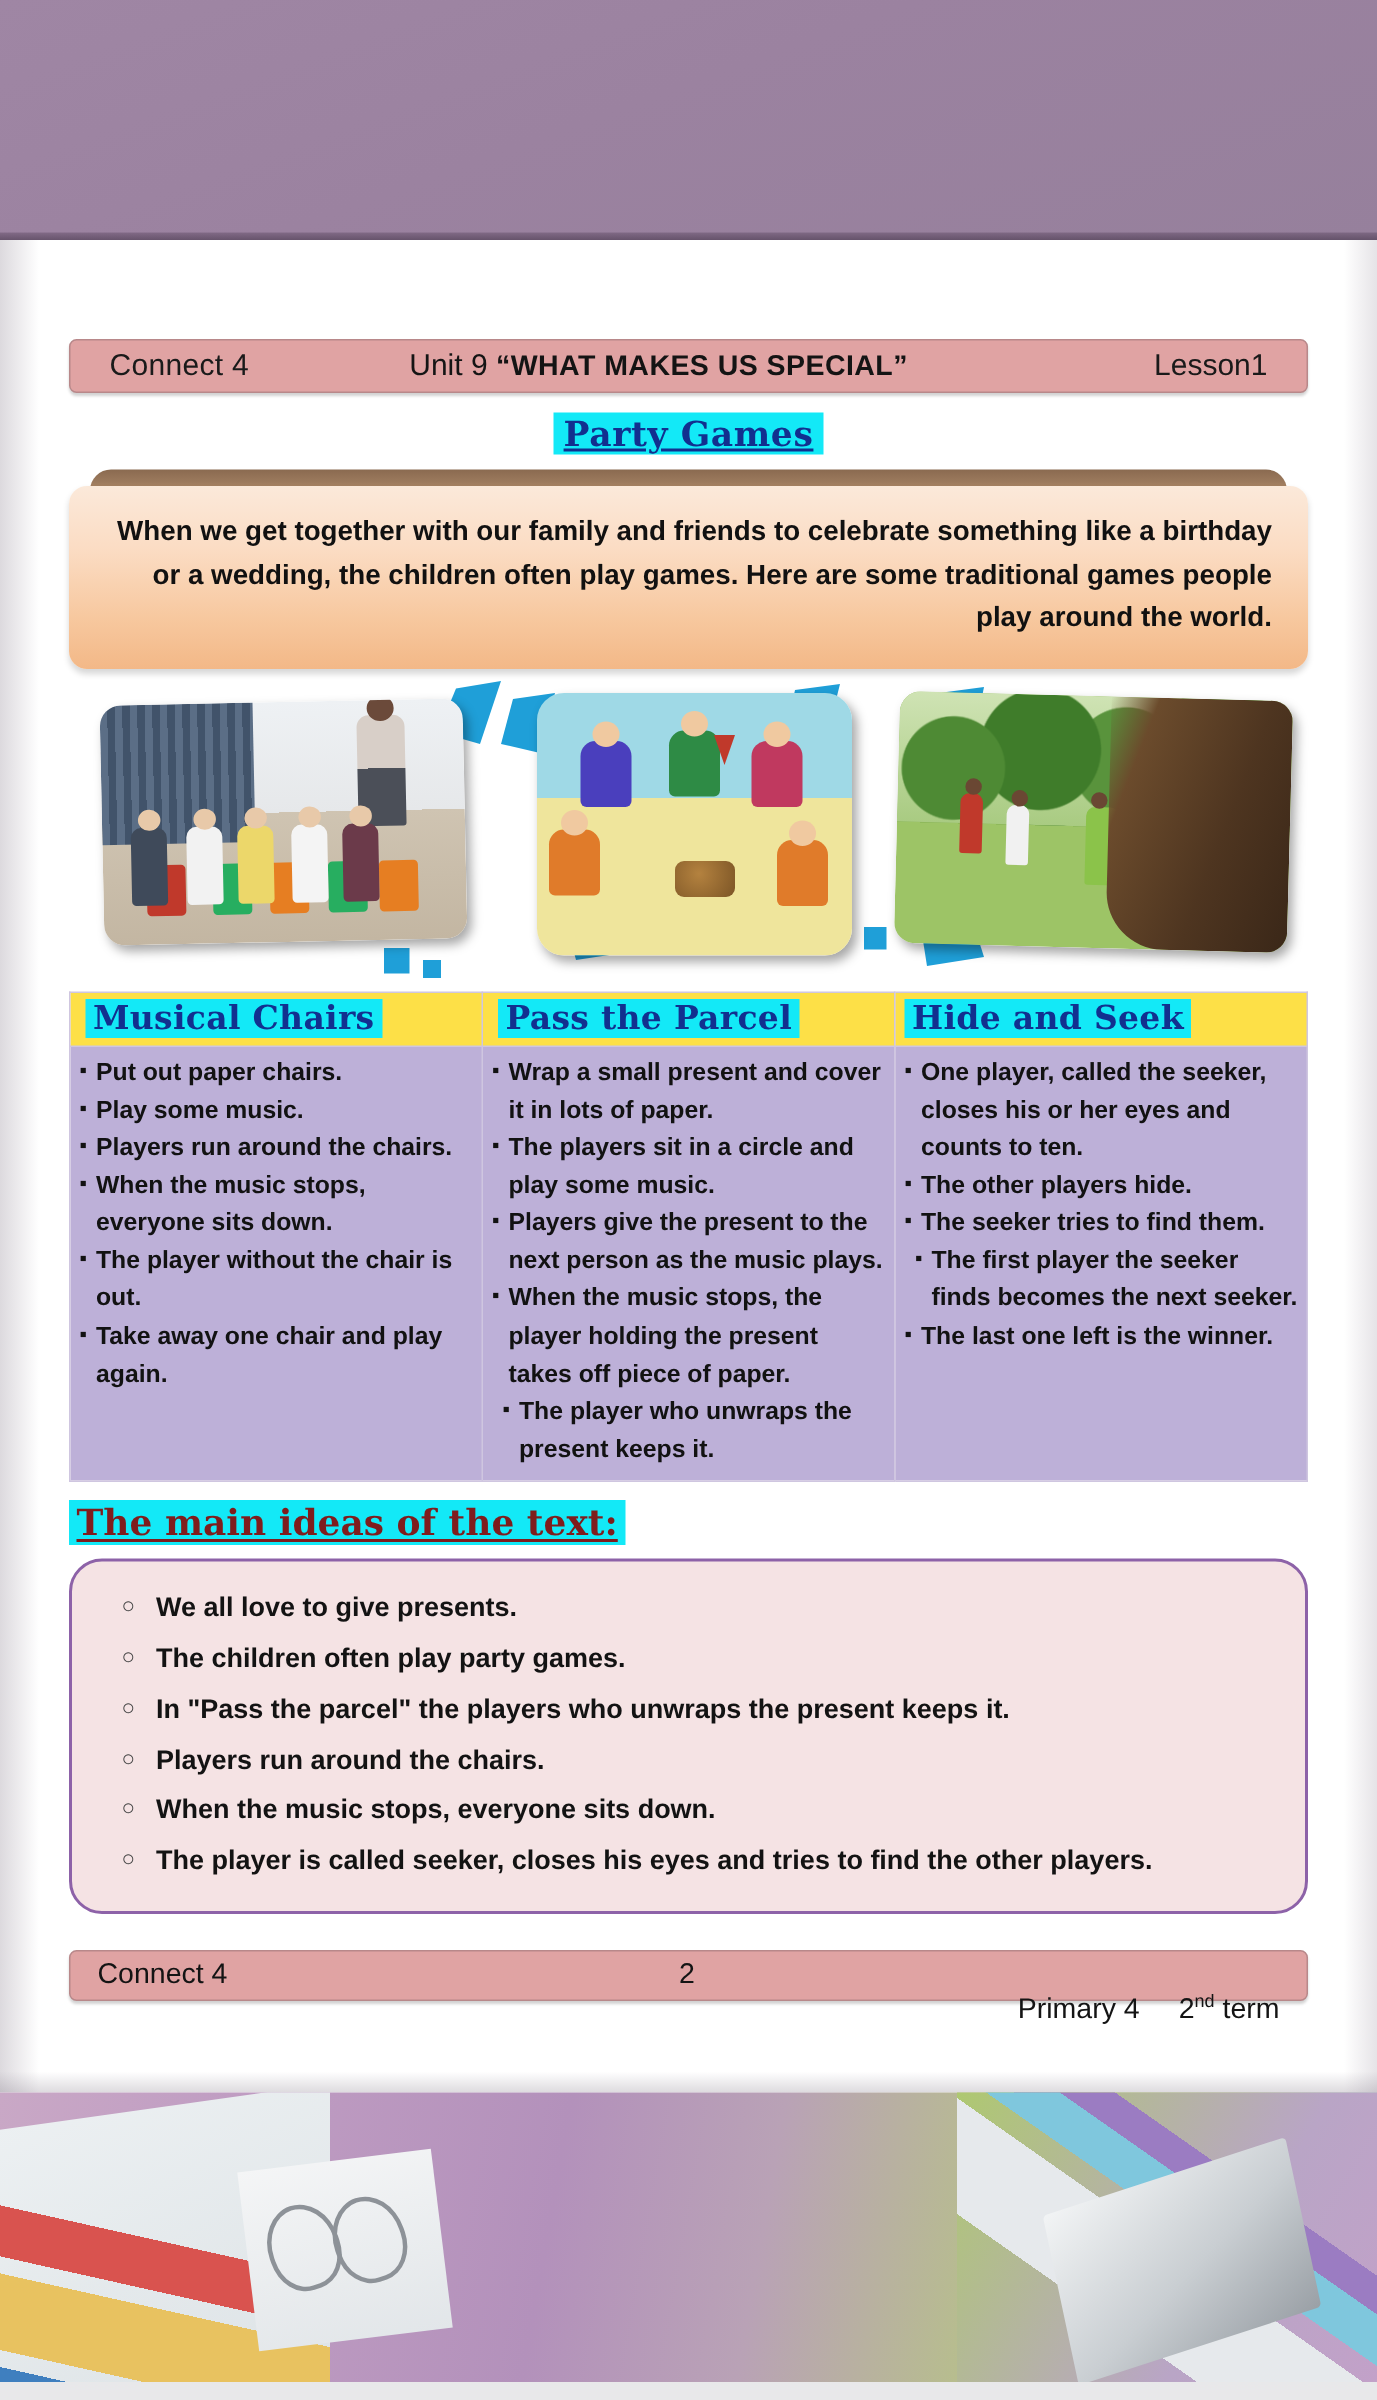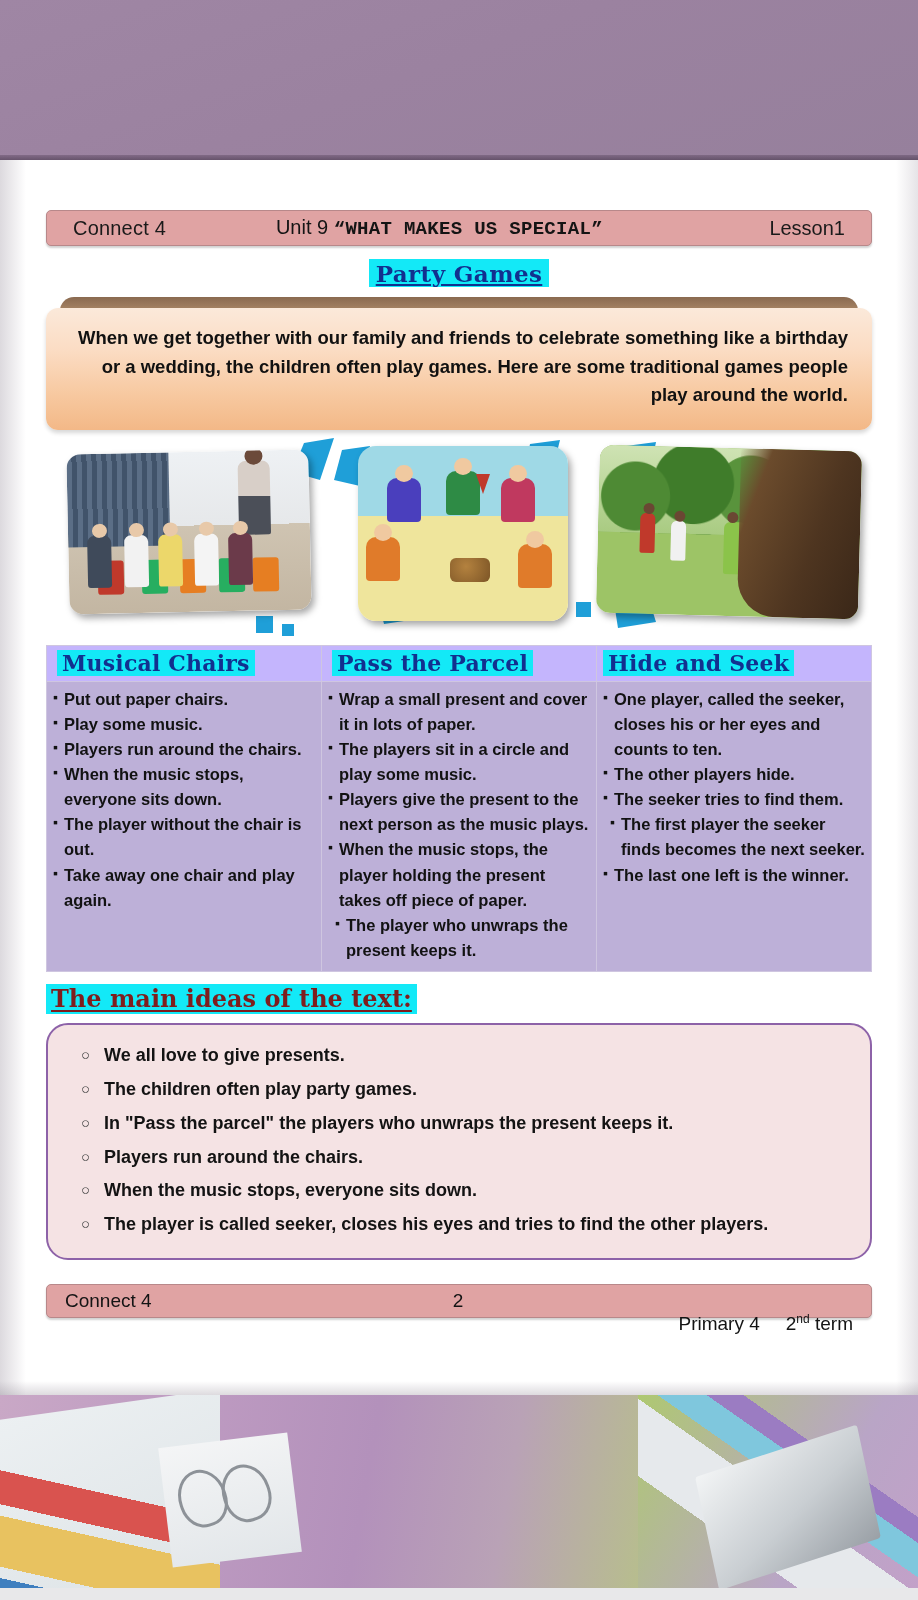--- a/index.html
+++ b/index.html
@@ -115,21 +115,21 @@
   }
   .page-bottom-shadow {
     position: absolute;
     left: 0; bottom: 0;
     width: 100%; height: 14px;
     background: linear-gradient(0deg, rgba(120,110,125,.25), rgba(255,255,255,0));
   }
 
   .content {
     position: relative;
-    padding: 0 46px;
+    padding: 16px 46px;
     z-index: 3;
   }
 
   
   .header-bar {
     margin-top: 50px;
     height: 36px;
     background: #e0a3a3;
     border: 1px solid #b8888a;
     border-radius: 5px;
@@ -146,21 +146,21 @@
   }
   .hdr-unit {
     position: absolute;
     left: 50%;
     transform: translateX(-56%);
     font-size: 20px;
     color: #141414;
     white-space: nowrap;
   }
   .hdr-unit .fancy {
-    font-family: Liberation Mono, monospace;
+    font-family: Liberation Sans, sans-serif;
     font-weight: bold;
     font-size: 19px;
     letter-spacing: .3px;
   }
   .hdr-lesson {
     margin-left: auto;
     font-size: 20px;
     color: #1a1a1a;
   }
 
@@ -290,21 +290,21 @@
   
   .games-table {
     margin-top: 4px;
     width: 100%;
     border-collapse: collapse;
     table-layout: fixed;
     position: relative;
     z-index: 4;
   }
   .games-table th {
-    background: #c4b5fd;
+    background: #fde047;
     border: 1px solid #cfc6e0;
     padding: 4px 0 5px 0;
     text-align: left;
   }
   .games-table th .hl {
     display: inline-block;
     background: #13e9f7;
     color: #12308f;
     font-family: "DejaVu Serif", serif;
     font-weight: bold;

